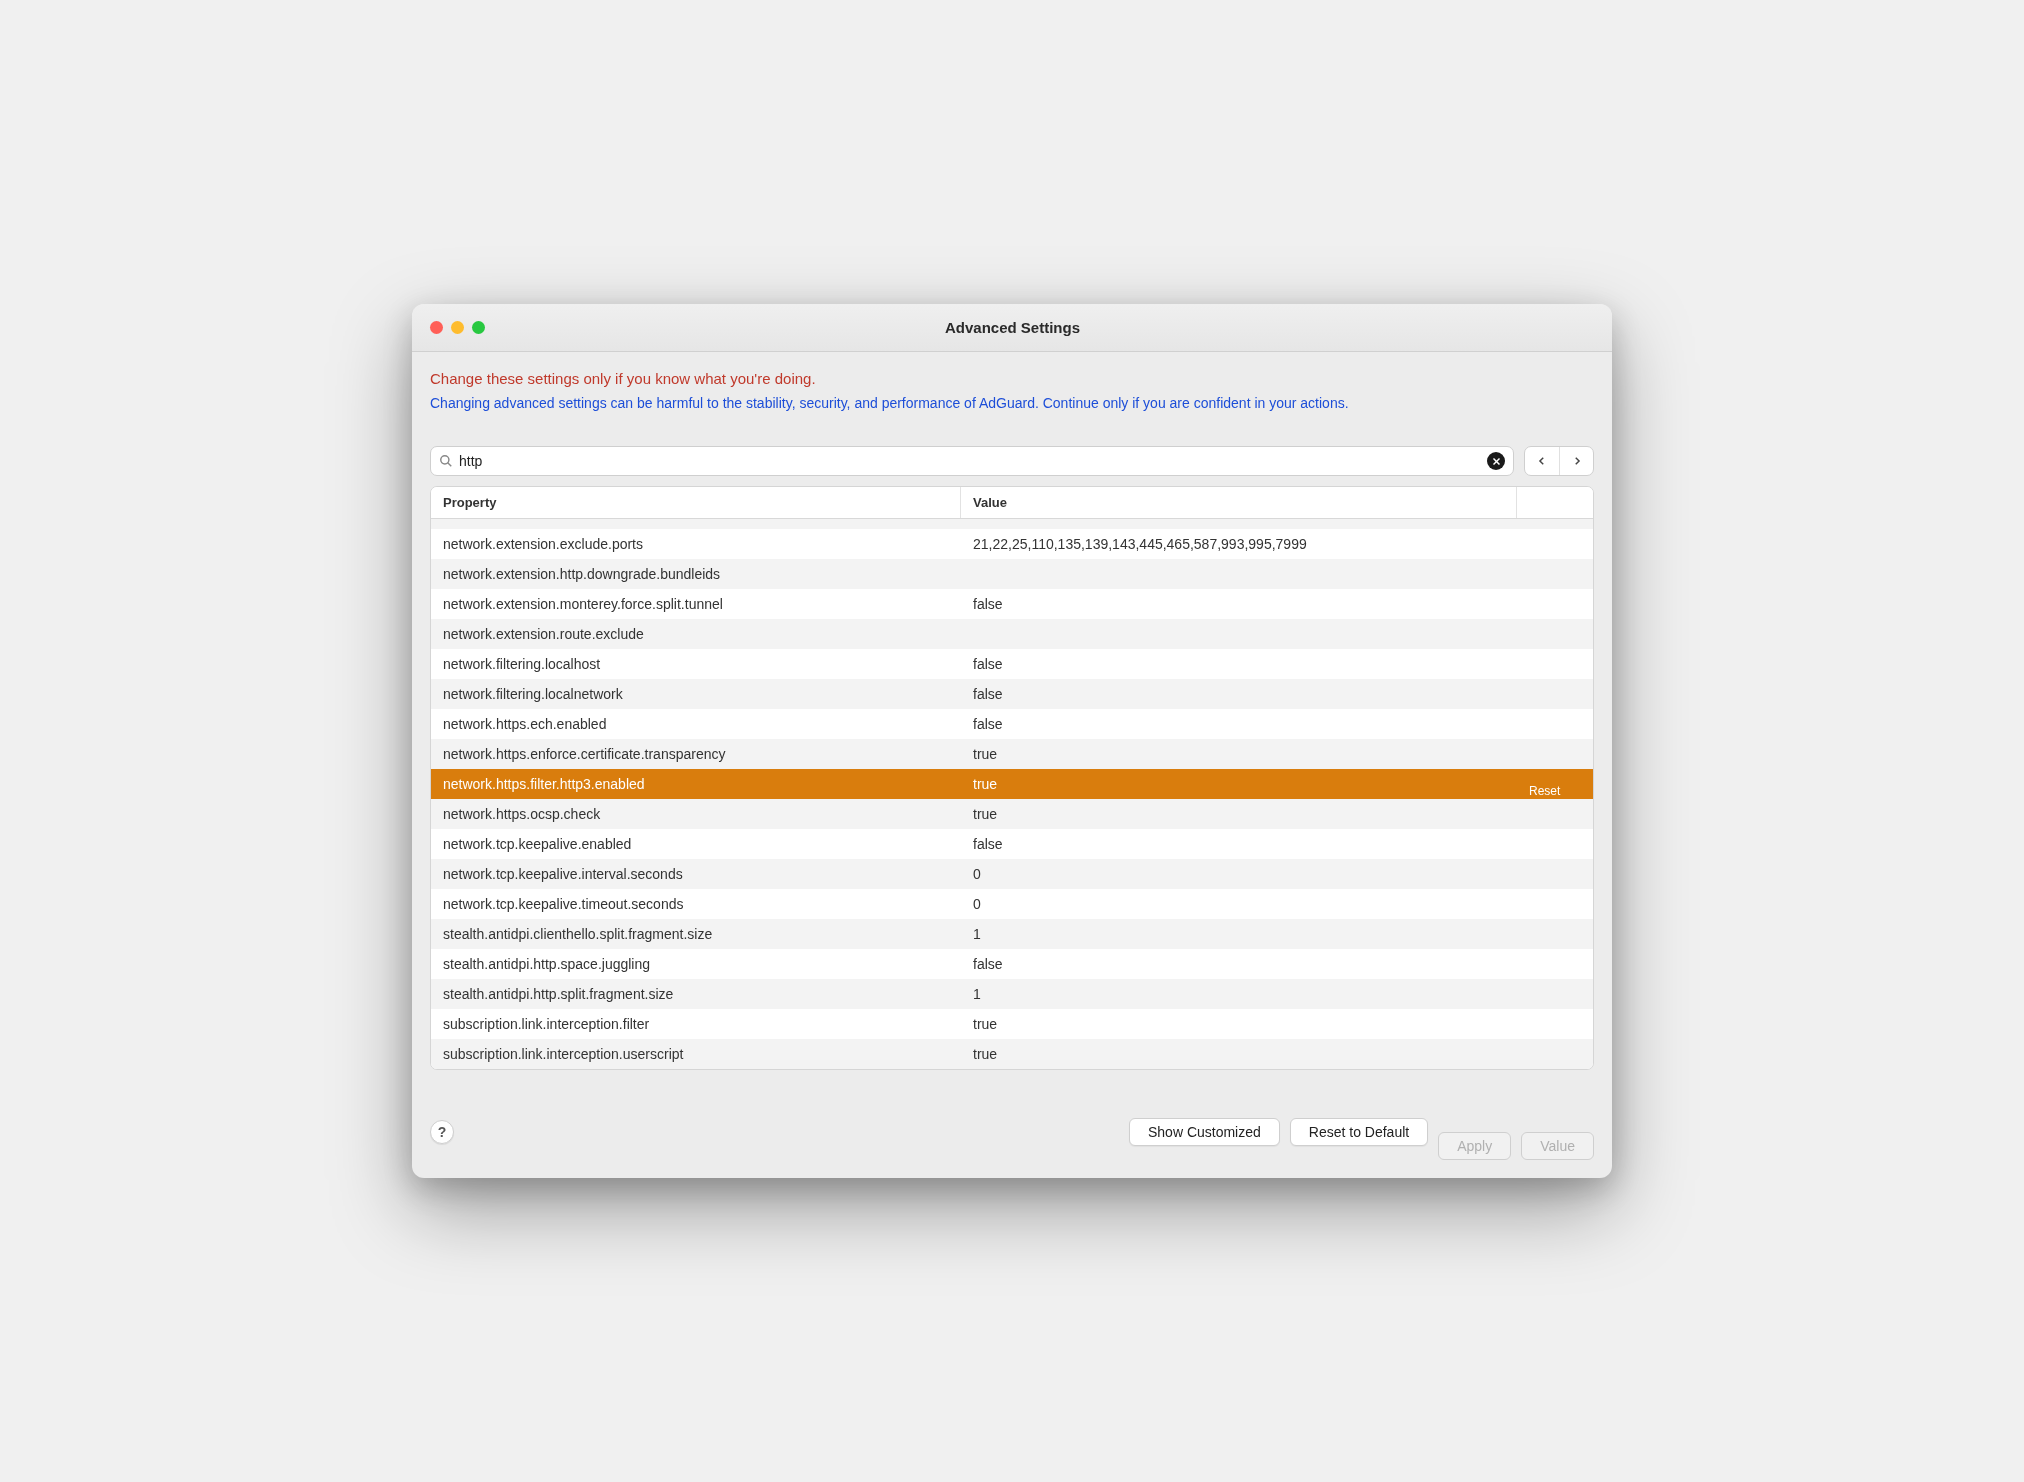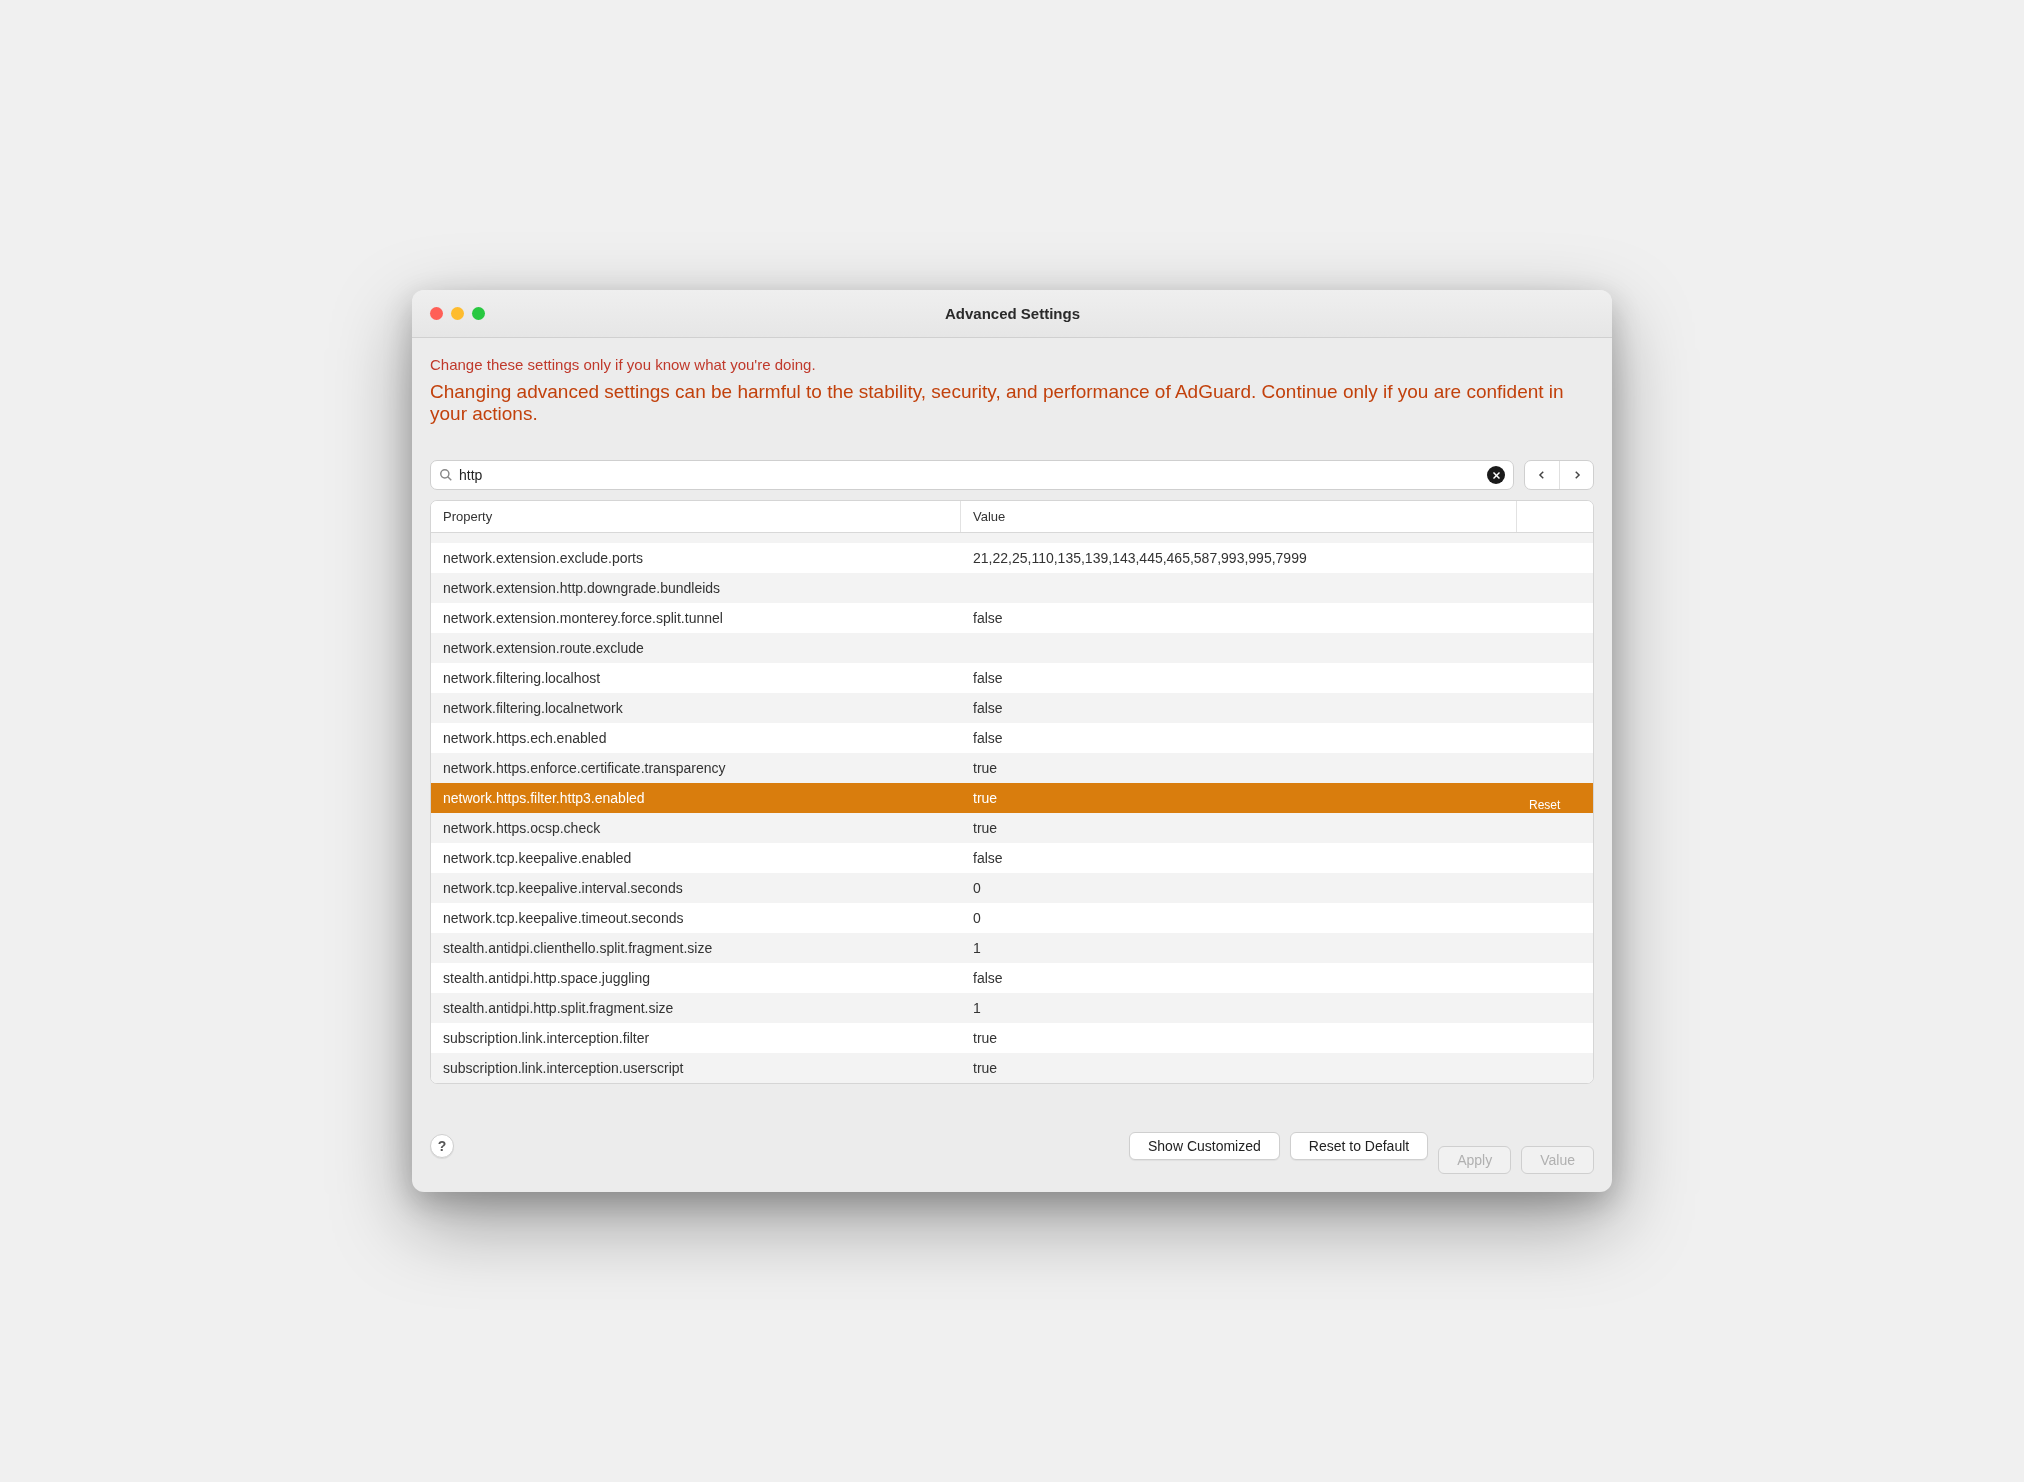--- a/index.html
+++ b/index.html
@@ -58,22 +58,22 @@
     .content {
       padding: 18px;
     }
     .warning-title {
       color: #c0392b;
       font-size: 15px;
       font-weight: 500;
       margin-bottom: 8px;
     }
     .warning-subtitle {
-      color: #c2410c;
-      font-size: 19px;
+      color: #1d4ed8;
+      font-size: 14px;
       margin-bottom: 35px;
     }
     .search-row {
       display: flex;
       gap: 10px;
       margin-bottom: 10px;
       align-items: stretch;
     }
     .search-box {
       flex: 1;
@@ -135,21 +135,21 @@
       background: #fff;
       border: 1px solid #d5d5d5;
       border-radius: 7px;
       overflow: hidden;
     }
     .table-header {
       display: flex;
       background: #fff;
       border-bottom: 1px solid #d8d8d8;
       font-size: 13px;
-      font-weight: 400;
+      font-weight: 700;
       color: #333;
     }
     .col-property {
       width: 530px;
       padding: 8px 12px;
       border-right: 1px solid #e2e2e2;
     }
     .col-value {
       flex: 1;
       padding: 8px 12px;

